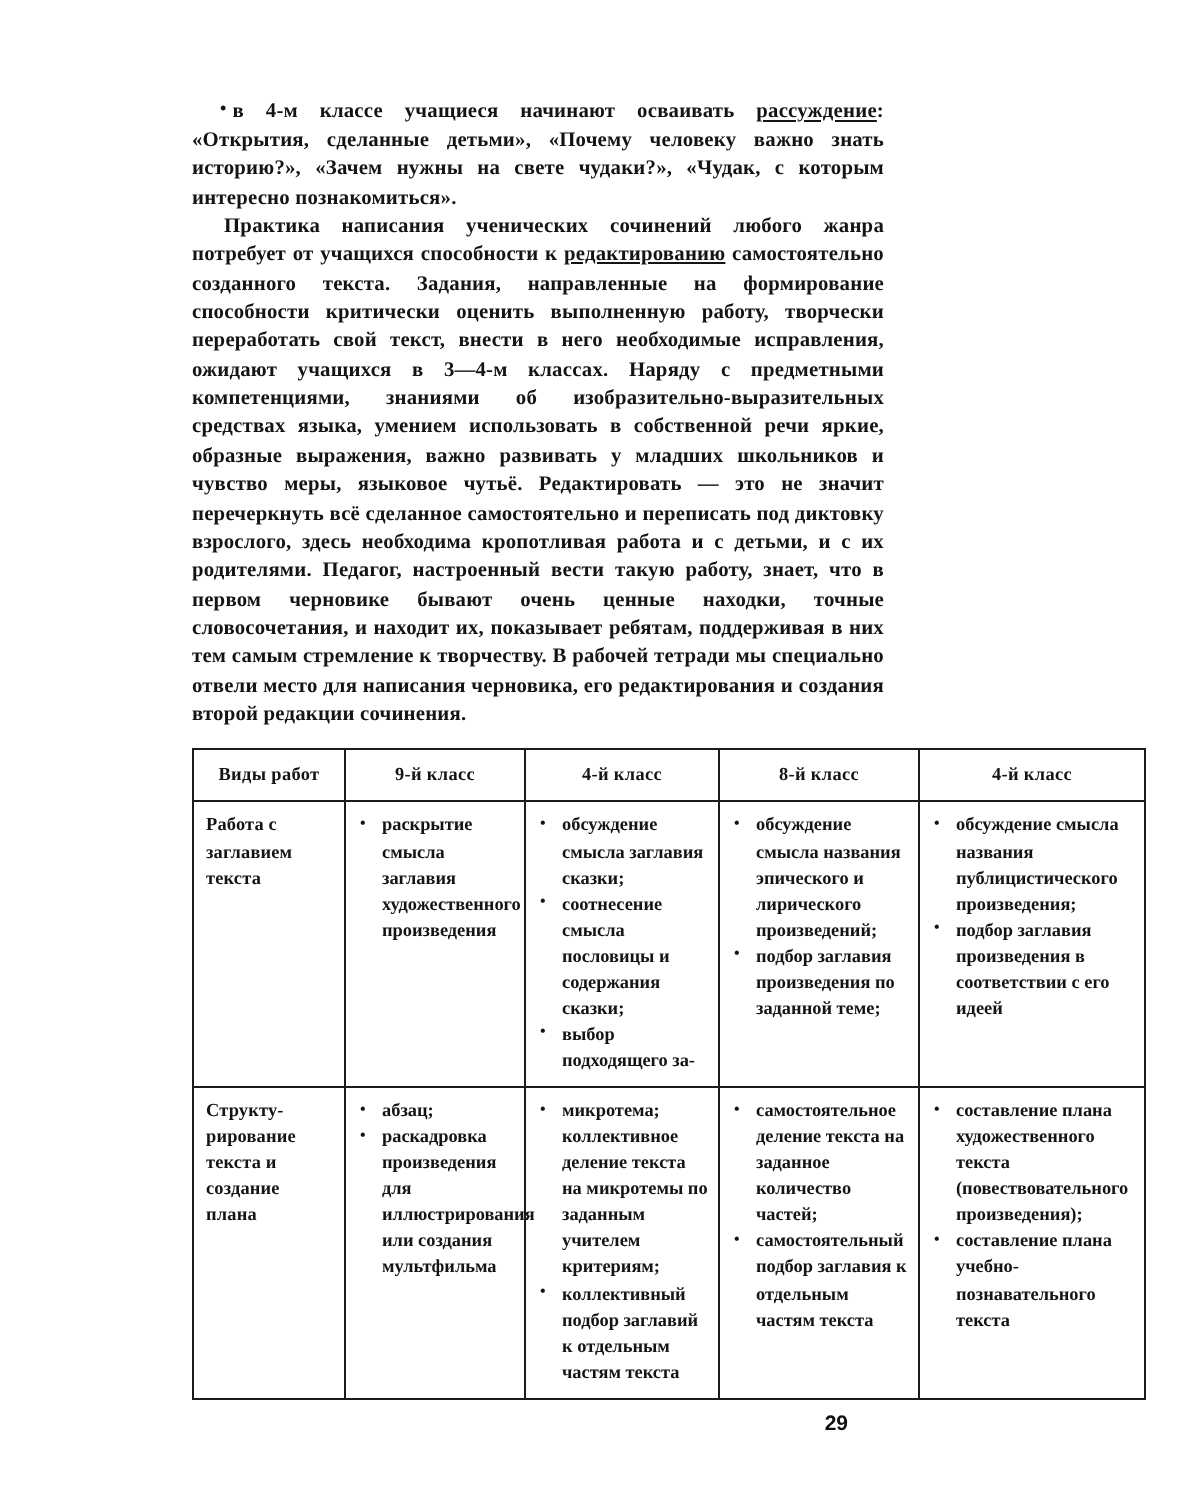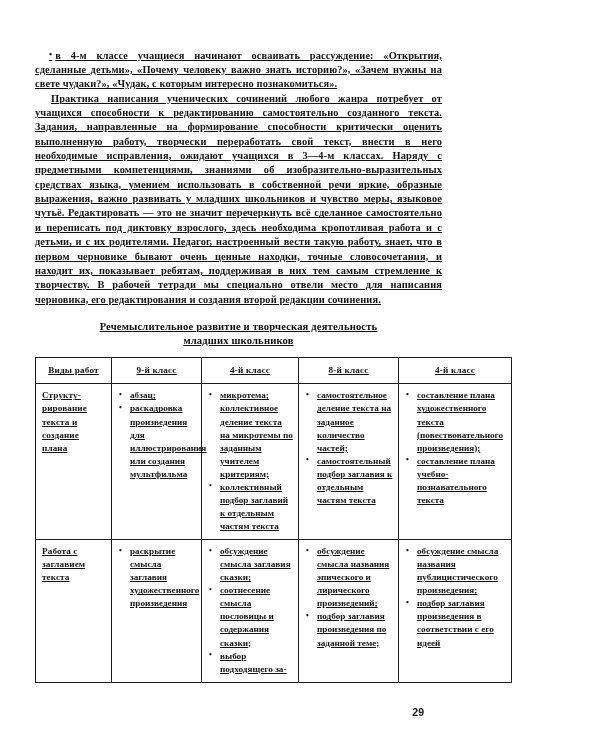--- a/index.html
+++ b/index.html
@@ -13,22 +13,21 @@
     overflow: hidden;
     font-family: "Liberation Serif", "DejaVu Serif", serif;
     color: #111111;
   }
   .page {
     position: relative;
     width: 504px;
     height: 750px;
     background: #ffffff;
     box-sizing: border-box;
-    padding: 48px 62px 0 35px;
-    text-decoration: underline;
+    padding: 48px 62px 0 96px;
   }
   
   .prose {
     font-size: 10.4px;
     line-height: 1.38;
     text-align: justify;
     letter-spacing: 0.01em;
     font-weight: 700;
     color: #141414;
   }
@@ -135,24 +134,20 @@
 
   <div class="prose">
     <p class="p-bullet">
       <span class="bullet-dot">•</span><span>в 4-м классе учащиеся начинают осваивать </span><span class="uline">рассуждение</span><span>: «Открытия, сделанные детьми», «Почему человеку важно знать историю?», «Зачем нужны на свете чудаки?», «Чудак, с которым интересно познакомиться».</span>
     </p>
     <p class="p-indent">
       <span>Практика написания ученических сочинений любого жанра потребует от учащихся способности к </span><span class="uline">редактированию</span><span> самостоятельно созданного текста. Задания, направленные на формирование способности критически оценить выполненную работу, творчески переработать свой текст, внести в него необходимые исправления, ожидают учащихся в 3—4-м классах. Наряду с предметными компетенциями, знаниями об изобразительно-выразительных средствах языка, умением использовать в собственной речи яркие, образные выражения, важно развивать у младших школьников и чувство меры, языковое чутьё. Редактировать — это не значит перечеркнуть всё сделанное самостоятельно и переписать под диктовку взрослого, здесь необходима кропотливая работа и с детьми, и с их родителями. Педагог, настроенный вести такую работу, знает, что в первом черновике бывают очень ценные находки, точные словосочетания, и находит их, показывает ребятам, поддерживая в них тем самым стремление к творчеству. В рабочей тетради мы специально отвели место для написания черновика, его редактирования и создания второй редакции сочинения.</span>
     </p>
   </div>
 
-  <div class="table-title">
-    <div>Речемыслительное развитие и творческая деятельность</div>
-    <div>младших школьников</div>
-  </div>
 
   <div class="tbl-wrap">
     <table class="grid">
       <colgroup>
         <col class="c0">
           <col class="c1">
           <col class="c2">
           <col class="c3">
           <col class="c4">
       </colgroup>
@@ -161,20 +156,51 @@
           <th>Виды работ</th>
           <th>9-й класс</th>
           <th>4-й класс</th>
           <th>8-й класс</th>
           <th>4-й класс</th>
         </tr>
       </thead>
       <tbody>
         <tr>
           <td class="rowhead rowhead-lines">
+            <div>Работа с
+заглавием
+текста</div>
+          </td>
+          <td>
+            <ul class="cell-list">
+              <li>раскрытие смысла заглавия художественного произведения</li>
+            </ul>
+          </td>
+          <td>
+            <ul class="cell-list">
+              <li>обсуждение смысла заглавия сказки;</li>
+              <li>соотнесение смысла пословицы и содержания сказки;</li>
+              <li>выбор подходящего за-</li>
+            </ul>
+          </td>
+          <td>
+            <ul class="cell-list">
+              <li>обсуждение смысла названия эпического и лирического произведений;</li>
+              <li>подбор заглавия произведения по заданной теме;</li>
+            </ul>
+          </td>
+          <td>
+            <ul class="cell-list">
+              <li>обсуждение смысла названия публицистического произведения;</li>
+              <li>подбор заглавия произведения в соответствии с его идеей</li>
+            </ul>
+          </td>
+        </tr>
+        <tr>
+          <td class="rowhead rowhead-lines">
             <div>Структу-
 рирование
 текста и
 создание
 плана</div>
           </td>
           <td>
             <ul class="cell-list">
               <li>абзац;</li>
               <li>раскадровка произведения для иллюстрирования или создания мультфильма</li>
@@ -192,49 +218,18 @@
               <li>самостоятельный подбор заглавия к отдельным частям текста</li>
             </ul>
           </td>
           <td>
             <ul class="cell-list">
               <li>составление плана художественного текста (повествовательного произведения);</li>
               <li>составление плана учебно-познавательного текста</li>
             </ul>
           </td>
         </tr>
-        <tr>
-          <td class="rowhead rowhead-lines">
-            <div>Работа с
-заглавием
-текста</div>
-          </td>
-          <td>
-            <ul class="cell-list">
-              <li>раскрытие смысла заглавия художественного произведения</li>
-            </ul>
-          </td>
-          <td>
-            <ul class="cell-list">
-              <li>обсуждение смысла заглавия сказки;</li>
-              <li>соотнесение смысла пословицы и содержания сказки;</li>
-              <li>выбор подходящего за-</li>
-            </ul>
-          </td>
-          <td>
-            <ul class="cell-list">
-              <li>обсуждение смысла названия эпического и лирического произведений;</li>
-              <li>подбор заглавия произведения по заданной теме;</li>
-            </ul>
-          </td>
-          <td>
-            <ul class="cell-list">
-              <li>обсуждение смысла названия публицистического произведения;</li>
-              <li>подбор заглавия произведения в соответствии с его идеей</li>
-            </ul>
-          </td>
-        </tr>
       </tbody>
     </table>
   </div>
 
   <div class="folio">29</div>
 </div>
 
 </body></html>

